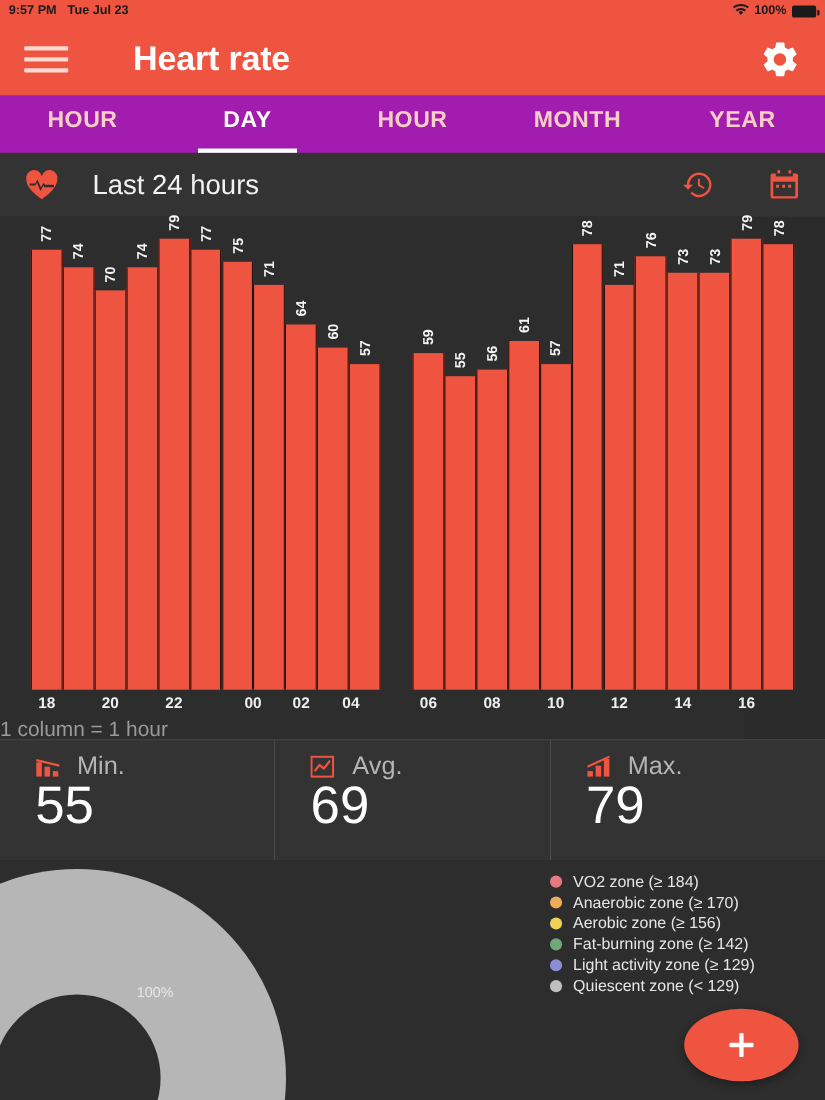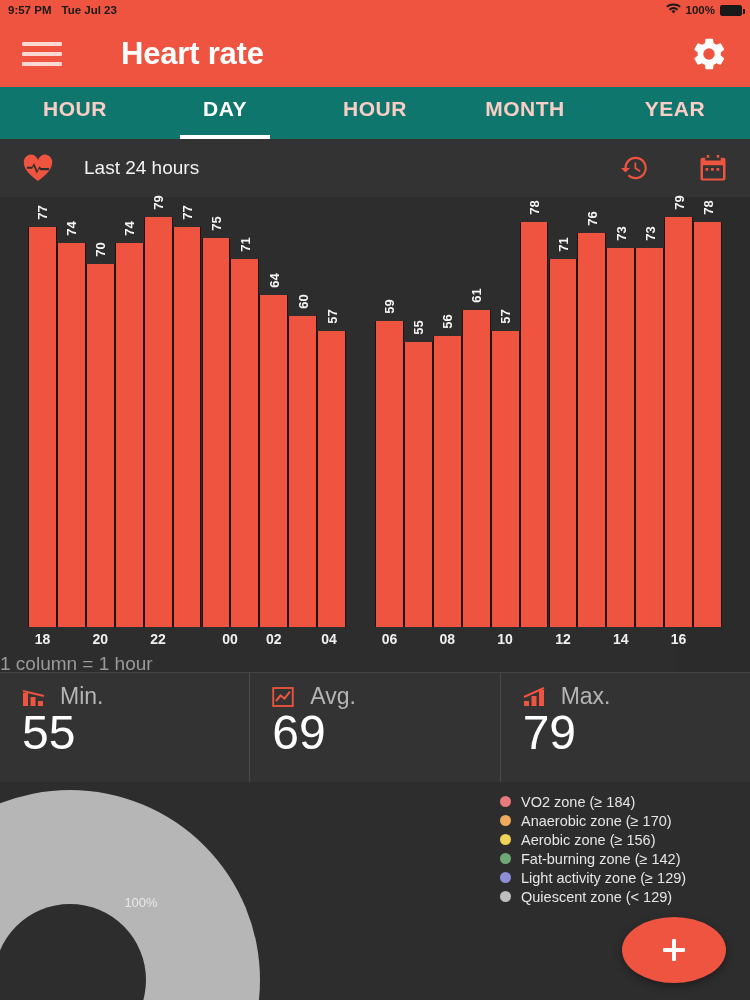--- a/index.html
+++ b/index.html
@@ -41,38 +41,38 @@
   .apptitle {
     color:#ffffff; font-size:31px; font-weight:bold; margin-left:59px;
     letter-spacing:-0.2px;
   }
   .gear { margin-left:auto; width:38px; height:38px; position:relative; cursor:pointer; }
   .gear svg { width:38px; height:38px; display:block; }
 
   
   .tabs {
     position:absolute; top:87px; left:0; width:750px; height:52px;
-    background:#0f766e; display:flex; align-items:flex-start;
+    background:#a21caf; display:flex; align-items:flex-start;
   }
   .tab {
     flex:1; text-align:center; color:#fbcec5; font-size:21px; font-weight:bold;
     padding-top:10px; letter-spacing:0.5px; position:relative; height:52px; cursor:pointer;
   }
   .tab.active { color:#ffffff; }
   .tab.active::after {
     content:""; position:absolute; bottom:0; left:20%; width:60%;
     height:4px; background:#ffffff;
   }
 
   
   .subhead {
     position:absolute; top:139px; left:0; width:750px; height:58px;
     background:#333333; display:flex; align-items:center; padding:0 22px;
   }
-  .subhead-title { color:#f2f2f2; font-size:19px; margin-left:30px; }
+  .subhead-title { color:#f2f2f2; font-size:25px; margin-left:30px; }
   .sub-icons { margin-left:auto; display:flex; align-items:center; gap:48px; }
   .icn { width:30px; height:30px; cursor:pointer; }
   .icn svg { width:30px; height:30px; display:block; }
   .heart-icon { width:32px; height:30px; }
   .heart-icon svg { width:32px; height:30px; display:block; }
 
   
   .chartwrap {
     position:absolute; top:197px; left:0; width:676px; height:475px;
     background:#2d2d2d;
@@ -95,21 +95,21 @@
   .chart-note {
     position:absolute; top:456px; left:0; width:750px; text-align:left;
     color:#9a9a9a; font-size:19px;
   }
 
   
   .stats {
     position:absolute; top:672px; left:0; width:750px; height:110px;
     background:#333333; display:flex; border-top:1px solid #444;
   }
-  .stat { flex:1; padding:10px 0 0 22px; position:relative; }
+  .stat { flex:1; padding:10px 0 0 32px; position:relative; }
   .stat + .stat { border-left:1px solid #4a4a4a; }
   .stat-head { display:flex; align-items:center; gap:12px; }
   .stat-ico { width:26px; height:22px; }
   .stat-ico svg { width:26px; height:22px; display:block; }
   .stat-label { color:#b5b5b5; font-size:23px; }
   .stat-val { color:#ffffff; font-size:48px; font-weight:300; line-height:1.05; margin-top:-2px; }
 
   
   .bottom { position:absolute; top:782px; left:0; width:750px; height:218px; background:#2d2d2d; }
   .donut {
@@ -275,21 +275,21 @@
         <div class="bar" style="left: 665.083px; width: 28.9167px; height: 404.81px;">
           <span class="vlabel">78</span>
         </div>
       </div>
     <div class="xaxis" id="xaxis">
         <span class="xtick" style="left: 14.4583px;">18</span>
         <span class="xtick" style="left: 72.2917px;">20</span>
         <span class="xtick" style="left: 130.125px;">22</span>
         <span class="xtick" style="left: 187.958px; margin-left: 14px;">00</span>
         <span class="xtick" style="left: 245.792px;">02</span>
-        <span class="xtick" style="left: 301px;">04</span>
+        <span class="xtick" style="left: 291px;">04</span>
         <span class="xtick" style="left: 361.458px;">06</span>
         <span class="xtick" style="left: 419.292px;">08</span>
         <span class="xtick" style="left: 477.125px;">10</span>
         <span class="xtick" style="left: 534.958px;">12</span>
         <span class="xtick" style="left: 592.792px;">14</span>
         <span class="xtick" style="left: 650.625px;">16</span>
       </div>
     <div class="chart-note">1 column = 1 hour</div>
   </div>
 

